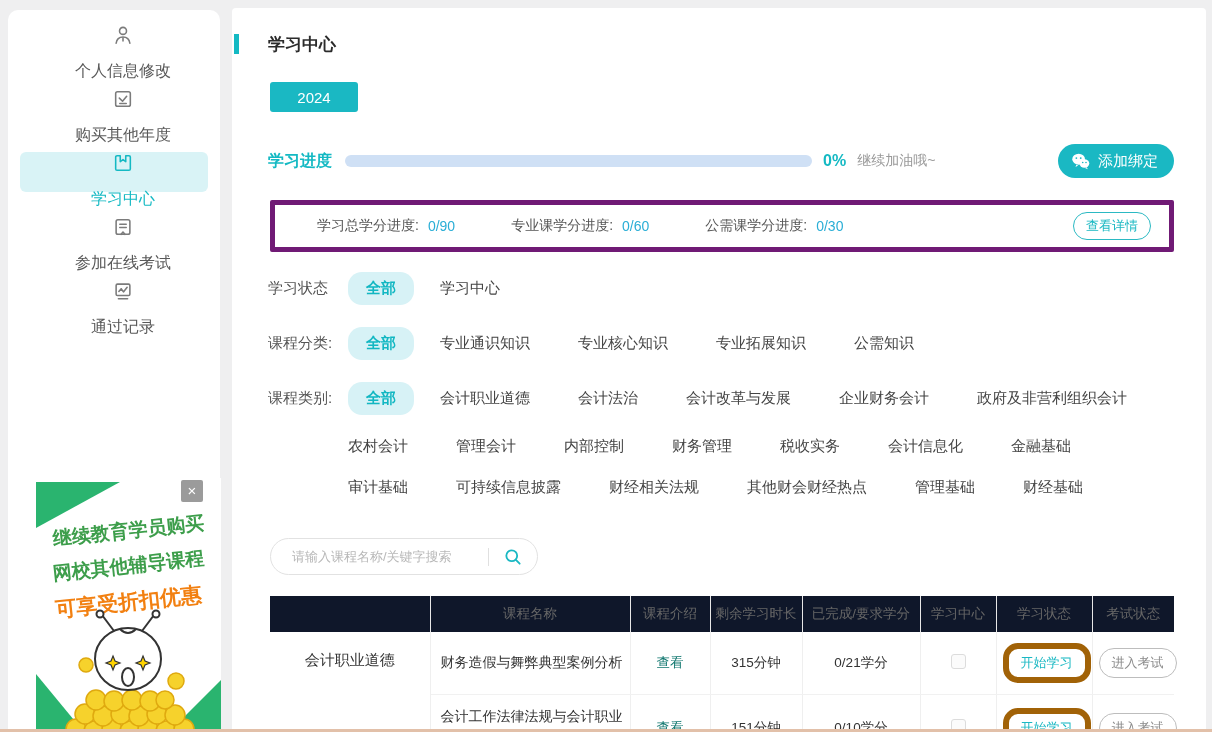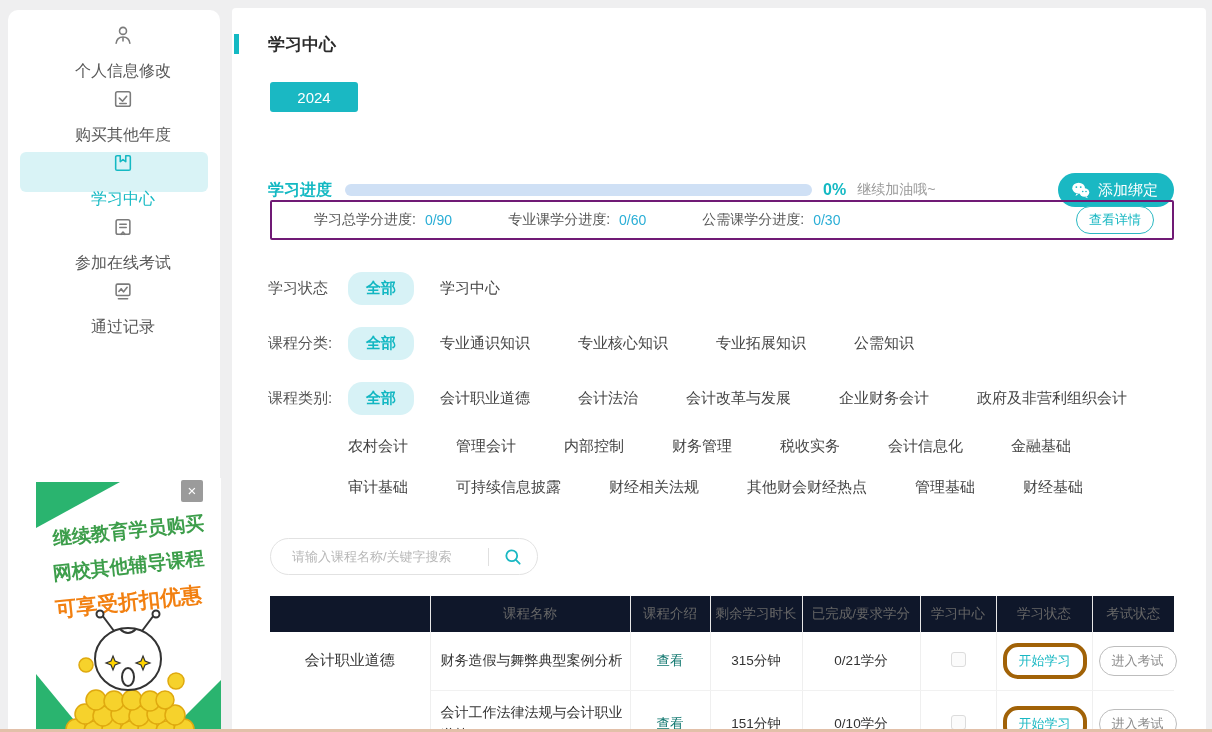--- a/index.html
+++ b/index.html
@@ -29,30 +29,30 @@
   .mascot { position:absolute; left:0; bottom:0; width:185px; height:128px; }
 
   
   .main { position:absolute; left:232px; top:8px; width:974px; height:724px; background:#fff; border-radius:4px 4px 0 0; }
   .title-row { position:absolute; top:25px; left:0; height:22px; display:flex; align-items:center; }
   .title-bar { width:5px; height:20px; background:#14b9c3; margin-left:2px; }
   .page-title { margin-left:29px; font-size:17px; font-weight:bold; color:#2b2b2b; }
   .year-tab { position:absolute; left:38px; top:74px; width:88px; height:30px; background:#1ab8c3; color:#fff;
               font-size:15px; border:none; border-radius:3px; cursor:pointer; font-family:inherit; }
 
-  .progress-row { position:absolute; top:136px; left:36px; right:32px; height:34px; display:flex; align-items:center;margin-top:29px; }
+  .progress-row { position:absolute; top:136px; left:36px; right:32px; height:34px; display:flex; align-items:center; }
   .progress-label { color:#14b9c3; font-size:16px; font-weight:bold; margin-right:13px; white-space:nowrap; }
   .progress-track { width:467px; height:12px; background:#cfe0f5; border-radius:6px; overflow:hidden; }
   .progress-fill { height:100%; background:#4d9df0; border-radius:6px; }
   .progress-pct { margin-left:11px; color:#14b9c3; font-size:16px; font-weight:bold; }
   .progress-hint { margin-left:11px; color:#9a9a9a; font-size:14px; }
   .bind-btn { margin-left:auto; height:34px; padding:0 16px 0 12px; background:#1ab8c3; color:#fff; border:none;
               border-radius:17px; font-size:15px; cursor:pointer; display:flex; align-items:center; gap:8px; font-family:inherit; }
 
-  .stats-box { position:absolute; top:192px; left:38px; width:904px; height:40px; border:2px solid #701a75; border-radius:2px;
+  .stats-box { position:absolute; top:192px; left:38px; width:904px; height:52px; border:5px solid #701a75; border-radius:2px;
                display:flex; align-items:center; padding-left:42px; }
   .stat-item { display:flex; align-items:center; margin-right:56px; }
   .stat-label { color:#555; font-size:14px; }
   .stat-value { color:#2aaed6; font-size:14px; margin-left:9px; }
   .detail-btn { position:absolute; right:18px; top:50%; transform:translateY(-50%); background:#fff; color:#1ab8c3;
                 border:1px solid #2bb9c3; border-radius:14px; padding:4px 12px; font-size:13px; cursor:pointer; font-family:inherit; }
 
   .filters { position:absolute; top:264px; left:36px; right:30px; }
   .filter-row { display:flex; align-items:center; margin-bottom:22px; }
   .filter-label { width:80px; flex-shrink:0; font-size:15px; color:#555; }
@@ -70,21 +70,21 @@
   table { border-collapse:collapse; width:904px; table-layout:fixed; }
   th { background:#0f172a; color:#666; font-size:13.5px; font-weight:normal; padding:9px 4px; border-right:1px solid #e7e7e7; }
   th:last-child { border-right:none; }
   td { text-align:center; font-size:13.5px; color:#333; padding:11px 6px; border-right:1px solid #efefef; border-bottom:1px solid #f1f1f1; background:#fff; }
   td:last-child { border-right:none; }
   td.cat { font-size:15px; vertical-align:top; padding-top:19px; }
   td.cname { text-align:left; padding-left:10px; line-height:1.55; font-size:14px; }
   .view-link { color:#0f766e; font-size:13.5px; text-decoration:none; cursor:pointer; }
   .cb { display:inline-block; width:15px; height:15px; border:1px solid #dcdcdc; border-radius:3px; background:#fbfbfb; cursor:pointer; }
   .pill { background:#fff; border-radius:15px; font-size:13px; padding:5px 12px; cursor:pointer; white-space:nowrap; font-family:inherit; }
-  .teal-pill { border:4px solid #a16207; color:#1ab8c3; }
+  .teal-pill { border:6px solid #a16207; color:#1ab8c3; }
   .gray-pill { border:1px solid #bdbdbd; color:#8b8b8b; }
 
   .bottom-edge { position:absolute; left:0; bottom:0; width:1212px; height:3px; background:#e2c0a9; z-index:50; }
 </style>
 </head>
 <body>
 
 <div class="screen">
 
   <div class="sidebar">

